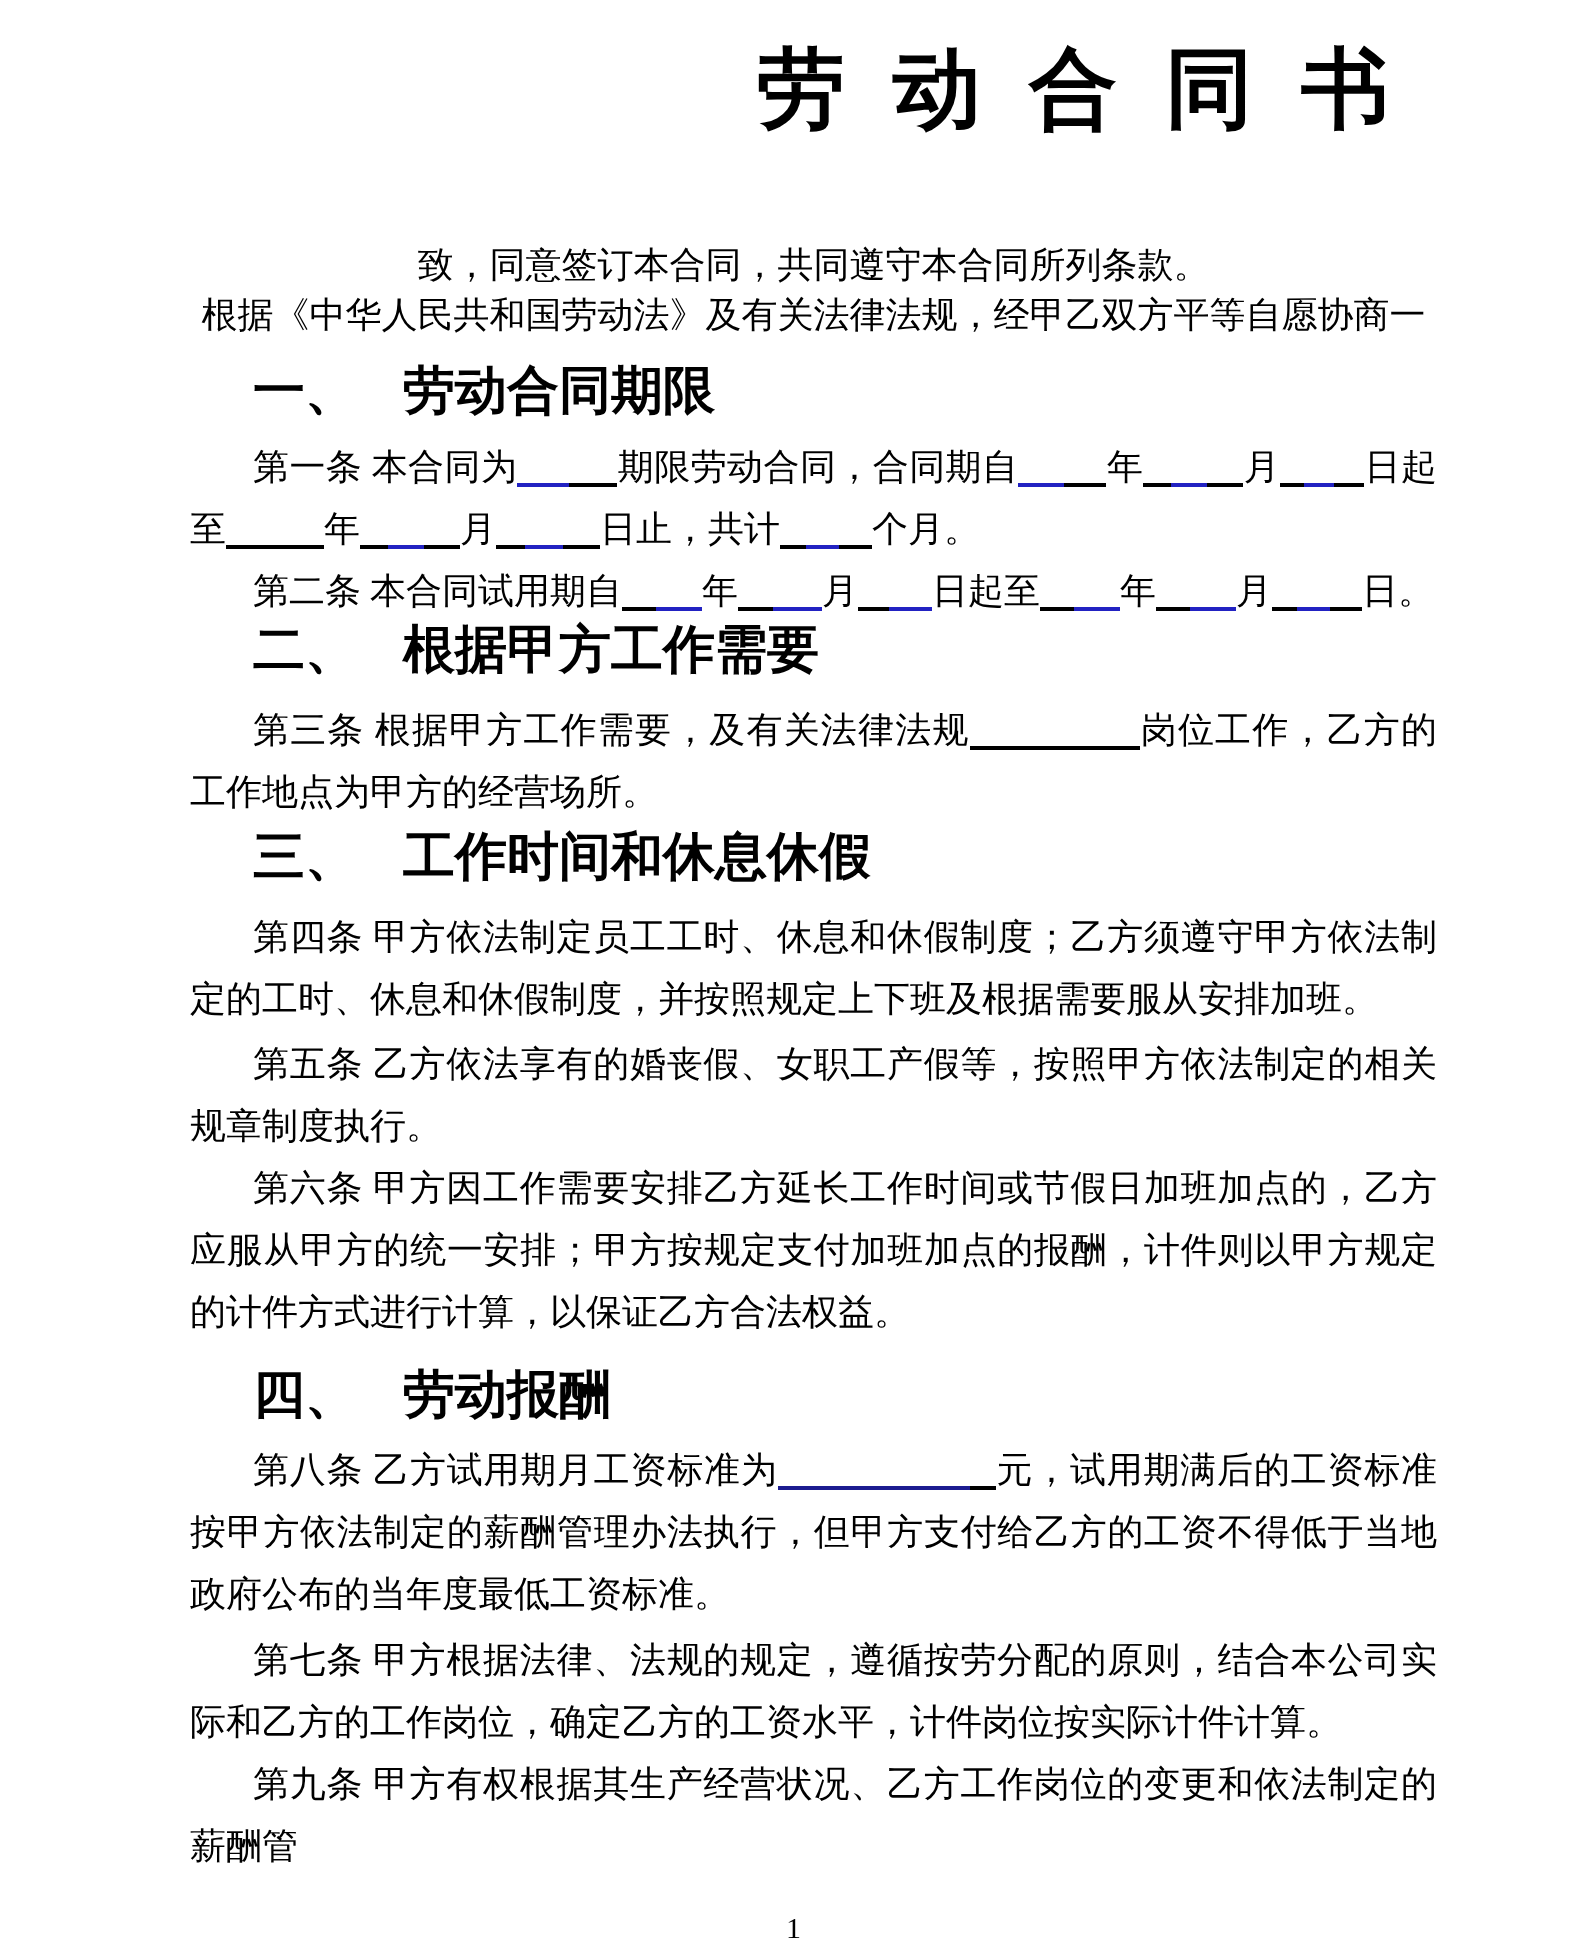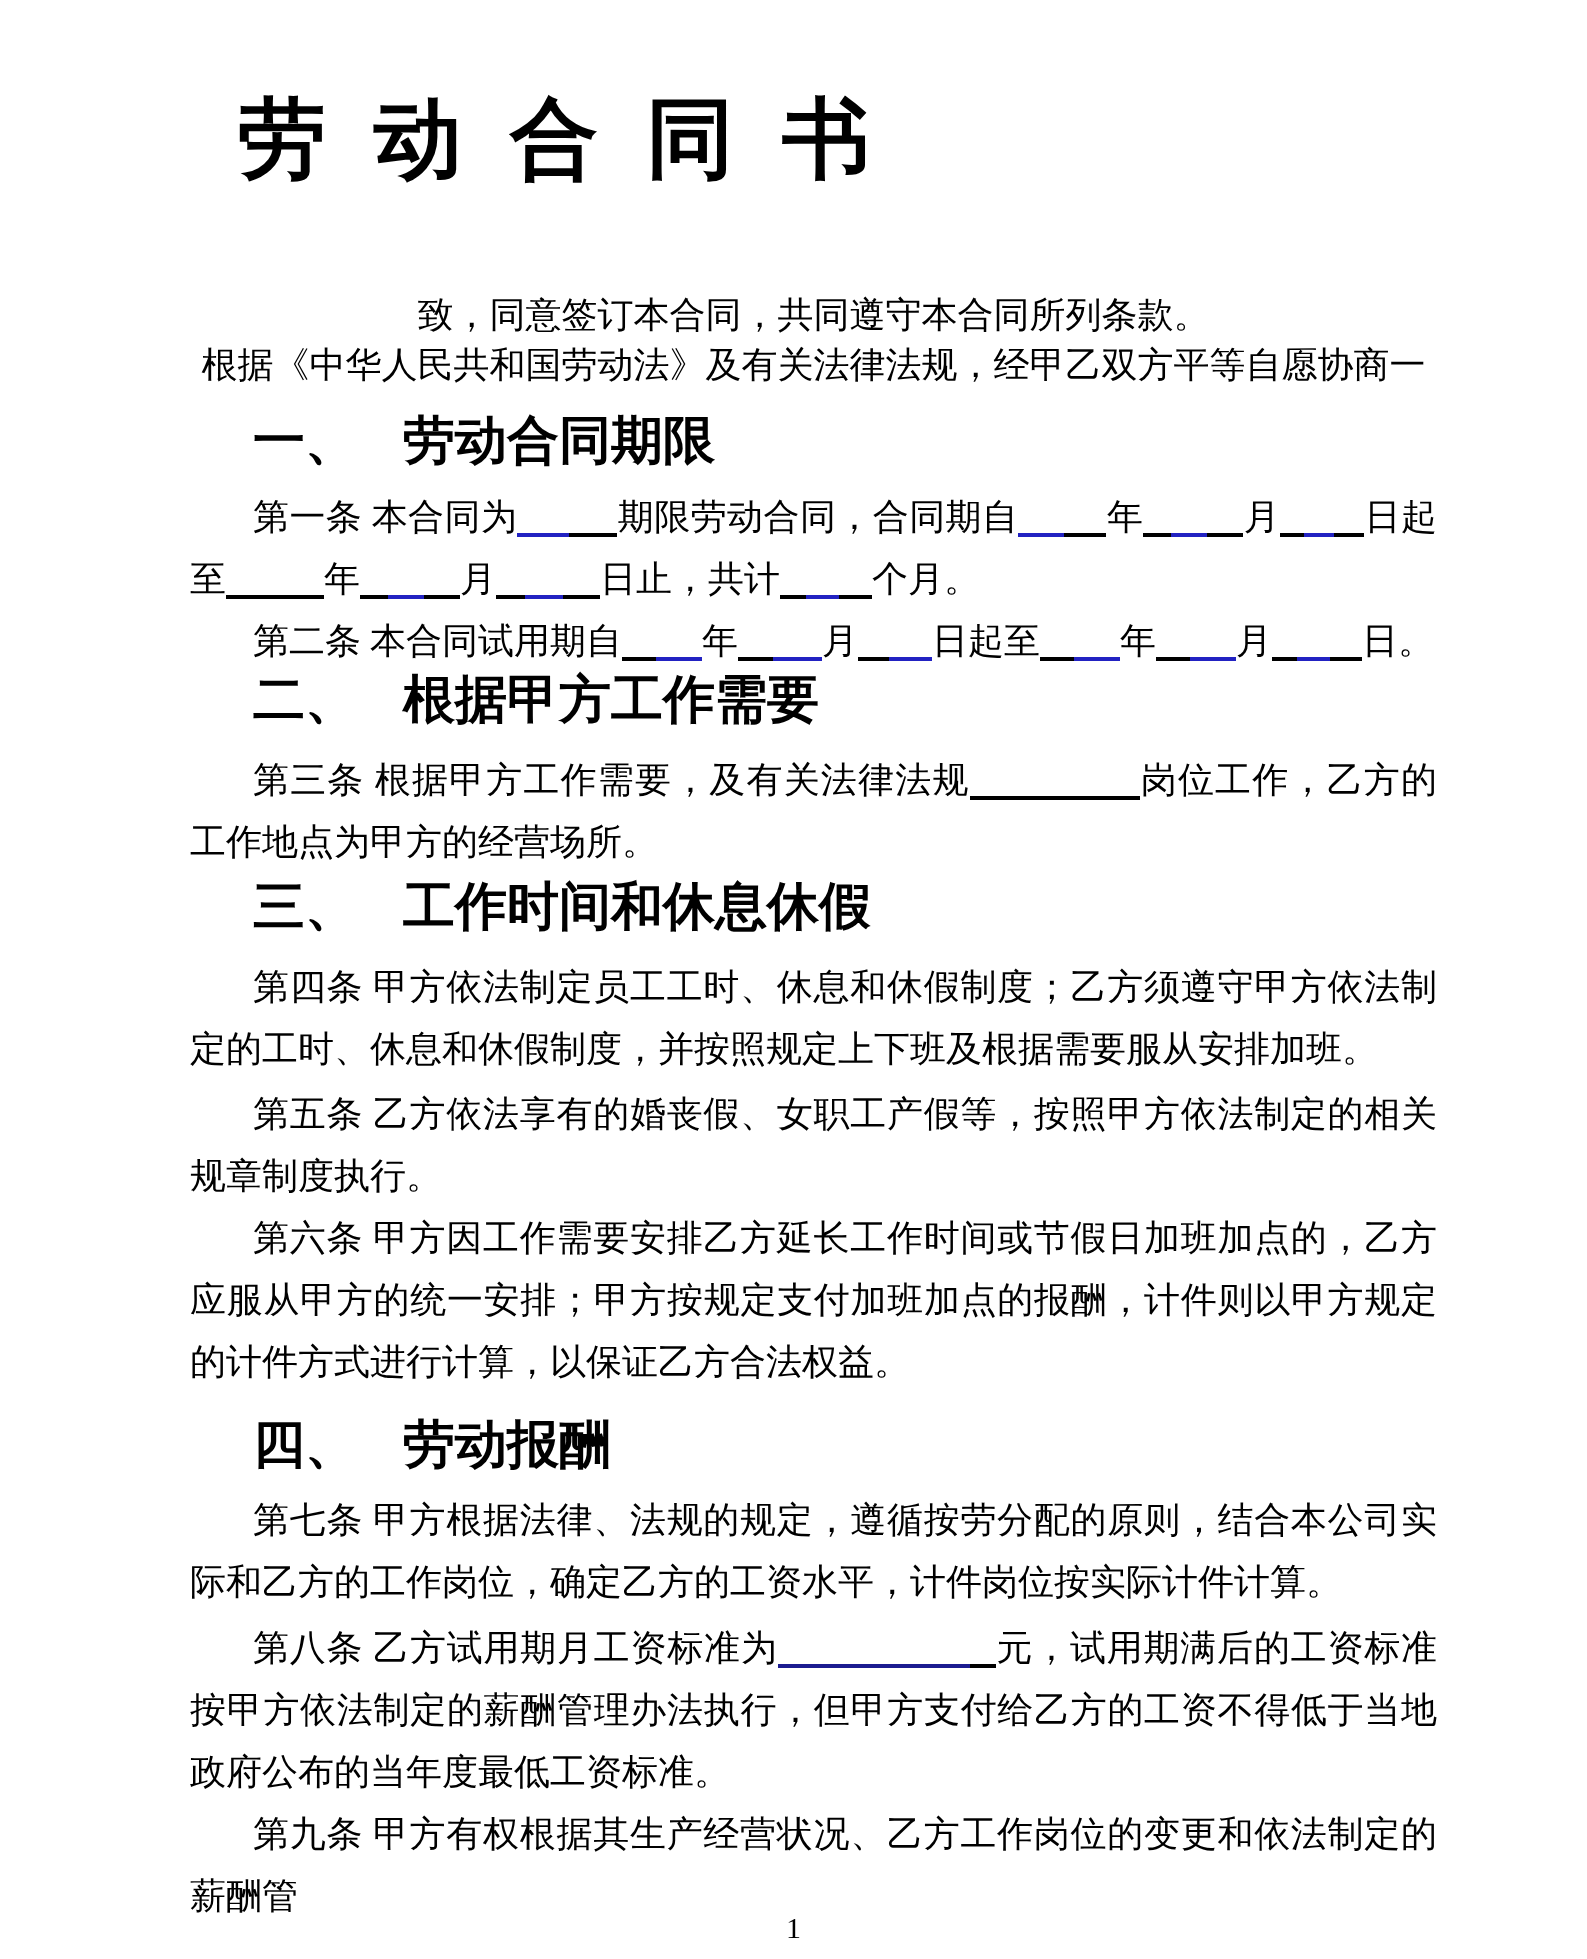--- a/index.html
+++ b/index.html
@@ -11,25 +11,25 @@
     color:var(--ink,#000);
     font-family:"Liberation Serif","DejaVu Serif",serif;
     overflow:hidden;
     box-sizing:border-box;
   }
   #content{
     box-sizing:border-box;
     padding:0 150px 0 190px;
   }
   .doc-title{
-    margin-top:92px;
+    margin-top:42px;
     line-height:96px;
     font-size:88px;
     font-weight:bold;
-    text-align:left;
+    text-align:right;
     letter-spacing:48px;
     padding-left:48px; 
     white-space:nowrap;
   }
   .intro{
     margin-top:102px;
     font-size:36px;
     line-height:50px;
     text-align:center;
   }
@@ -98,19 +98,19 @@
         <div class="heading"><span class="h-num">一、</span><span>劳动合同期限</span></div>
         <p class="clause"><span>第一条 本合同为</span><span class="blank blank-lb" style="width: 100px;"></span><span>期限劳动合同，合同期自</span><span class="blank blank-lb" style="width: 88px;"></span><span>年</span><span class="blank blank-bm" style="width: 100px;"></span><span>月</span><span class="blank blank-bm" style="width: 84px;"></span><span>日起至</span><span class="blank blank-k" style="width: 98px;"></span><span>年</span><span class="blank blank-bm" style="width: 100px;"></span><span>月</span><span class="blank blank-bm" style="width: 104px;"></span><span>日止，共计</span><span class="blank blank-bm" style="width: 92px;"></span><span>个月。</span></p>
         <p class="clause"><span>第二条 本合同试用期自</span><span class="blank blank-bl" style="width: 80px;"></span><span>年</span><span class="blank blank-bl" style="width: 84px;"></span><span>月</span><span class="blank blank-bl" style="width: 74px;"></span><span>日起至</span><span class="blank blank-bl" style="width: 80px;"></span><span>年</span><span class="blank blank-bl" style="width: 80px;"></span><span>月</span><span class="blank blank-bm" style="width: 90px;"></span><span>日。</span></p>
         <div class="heading"><span class="h-num">二、</span><span>根据甲方工作需要</span></div>
         <p class="clause"><span>第三条 根据甲方工作需要，及有关法律法规</span><span class="blank blank-k" style="width: 170px;"></span><span>岗位工作，乙方的工作地点为甲方的经营场所。</span></p>
         <div class="heading"><span class="h-num">三、</span><span>工作时间和休息休假</span></div>
         <p class="clause"><span>第四条 甲方依法制定员工工时、休息和休假制度；乙方须遵守甲方依法制定的工时、休息和休假制度，并按照规定上下班及根据需要服从安排加班。</span></p>
         <p class="clause"><span>第五条 乙方依法享有的婚丧假、女职工产假等，按照甲方依法制定的相关规章制度执行。</span></p>
         <p class="clause"><span>第六条 甲方因工作需要安排乙方延长工作时间或节假日加班加点的，乙方应服从甲方的统一安排；甲方按规定支付加班加点的报酬，计件则以甲方规定的计件方式进行计算，以保证乙方合法权益。</span></p>
         <div class="heading"><span class="h-num">四、</span><span>劳动报酬</span></div>
+        <p class="clause"><span>第八条 乙方试用期月工资标准为</span><span class="blank blank-navy" style="width: 218px;"></span><span>元，试用期满后的工资标准按甲方依法制定的薪酬管理办法执行，但甲方支付给乙方的工资不得低于当地政府公布的当年度最低工资标准。</span></p>
         <p class="clause"><span>第七条 甲方根据法律、法规的规定，遵循按劳分配的原则，结合本公司实际和乙方的工作岗位，确定乙方的工资水平，计件岗位按实际计件计算。</span></p>
-        <p class="clause"><span>第八条 乙方试用期月工资标准为</span><span class="blank blank-navy" style="width: 218px;"></span><span>元，试用期满后的工资标准按甲方依法制定的薪酬管理办法执行，但甲方支付给乙方的工资不得低于当地政府公布的当年度最低工资标准。</span></p>
         <p class="clause"><span>第九条 甲方有权根据其生产经营状况、乙方工作岗位的变更和依法制定的薪酬管</span></p>
       </div>
   </div>
   <div class="page-number">1</div>
 </div>
 
 </body></html>

